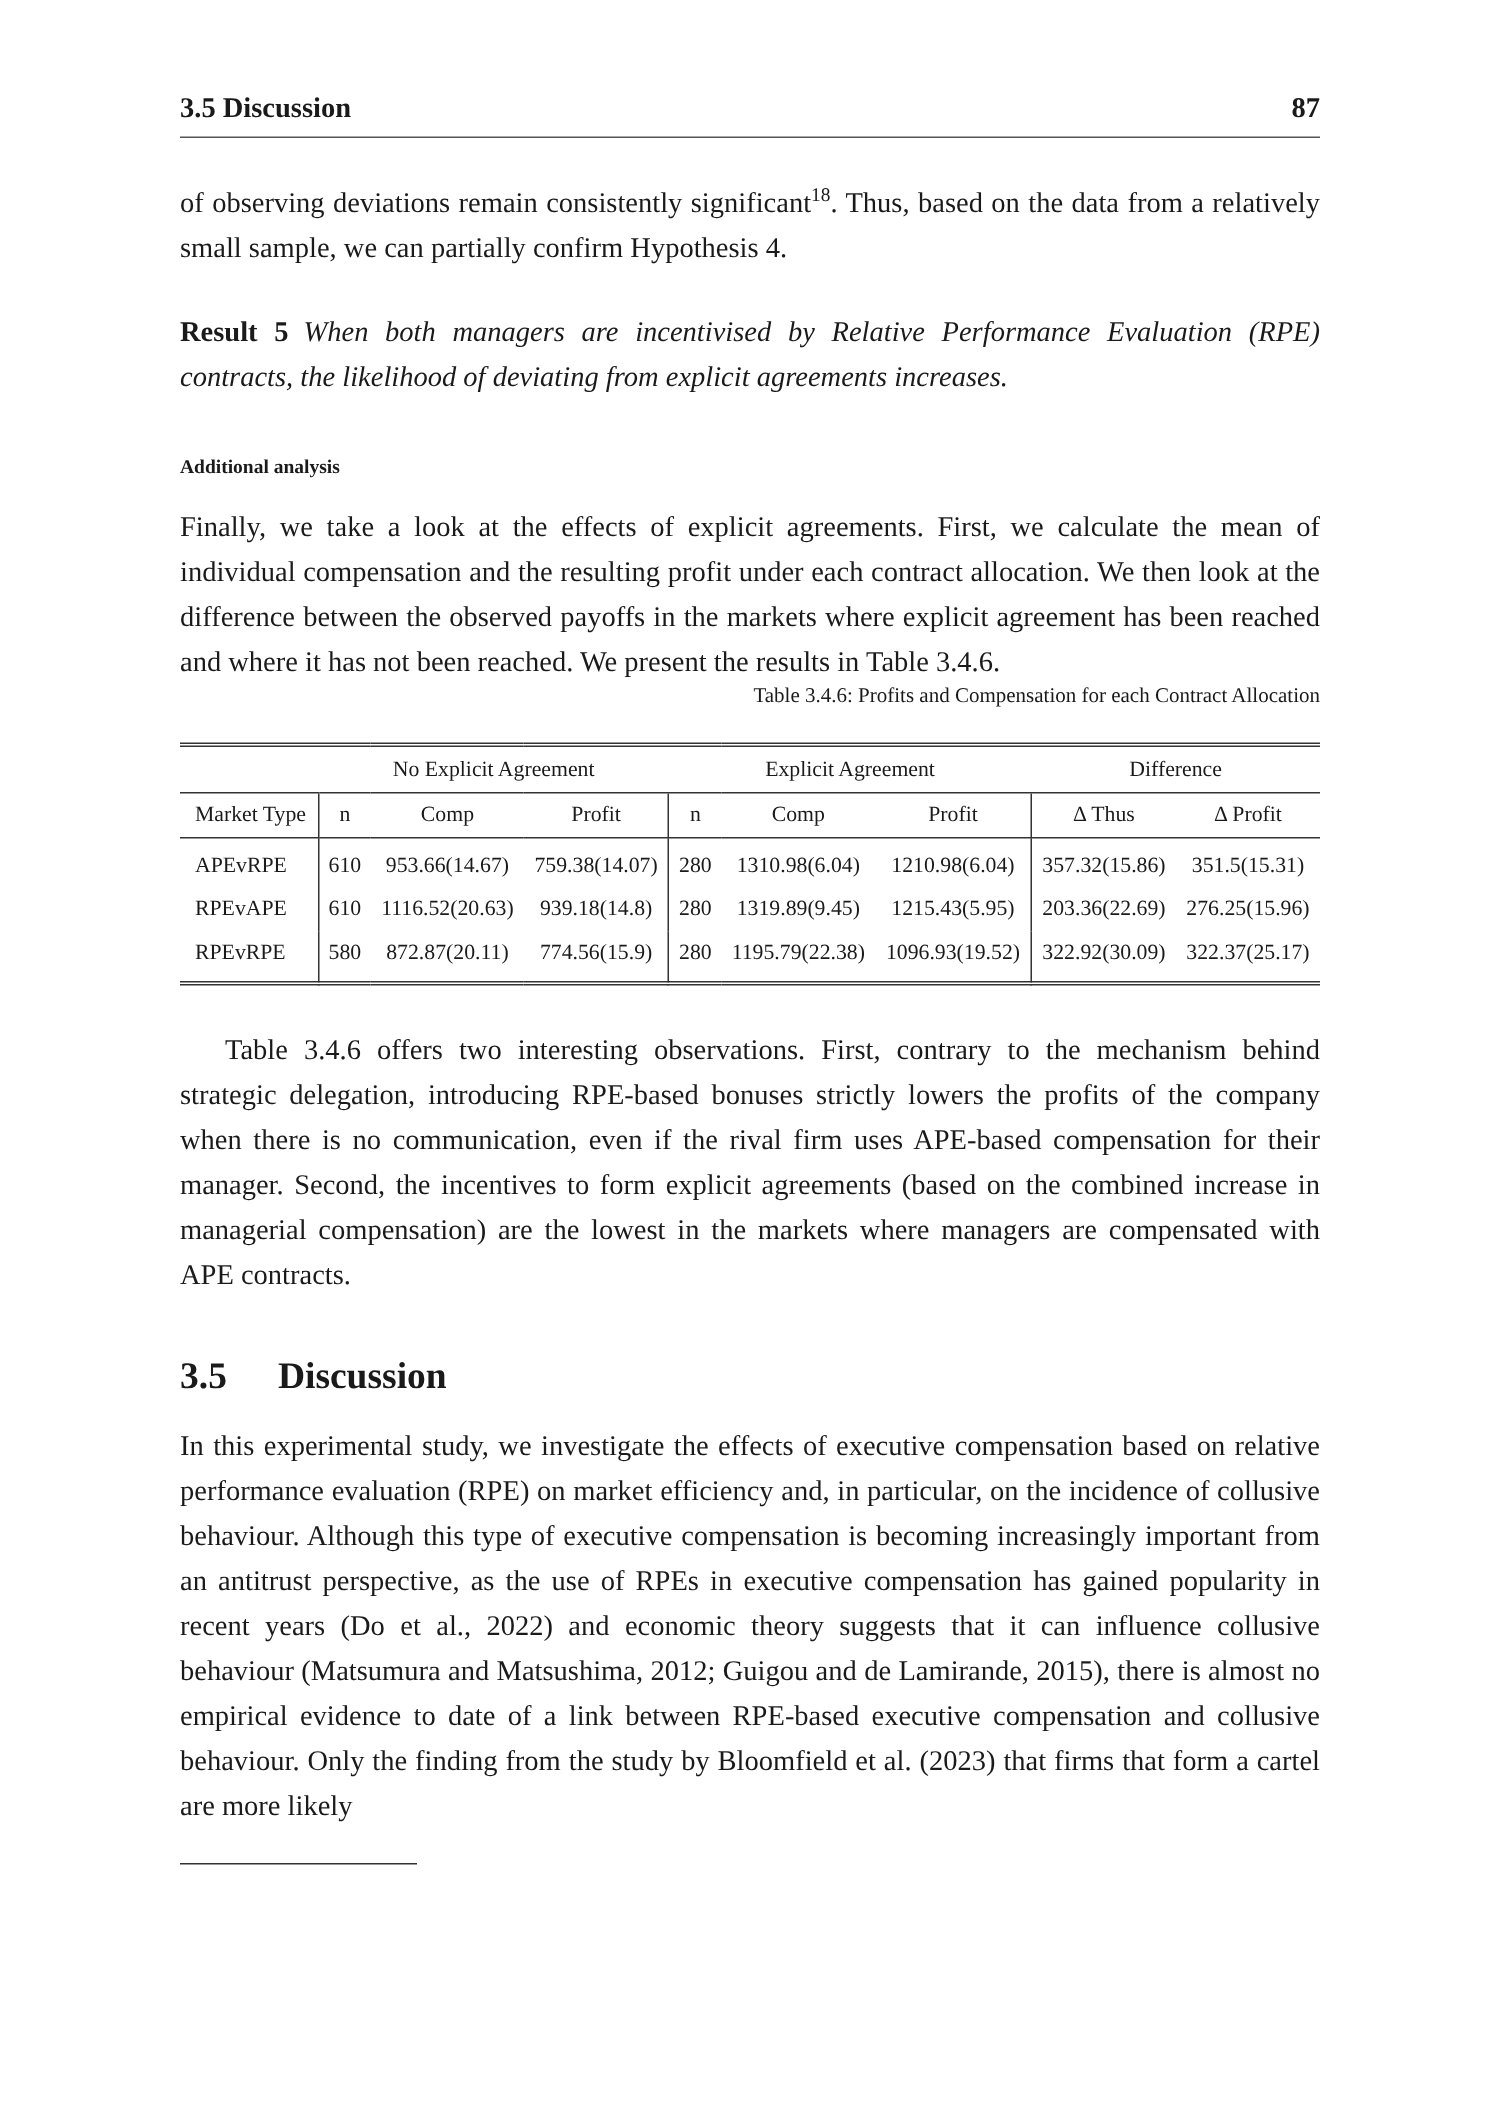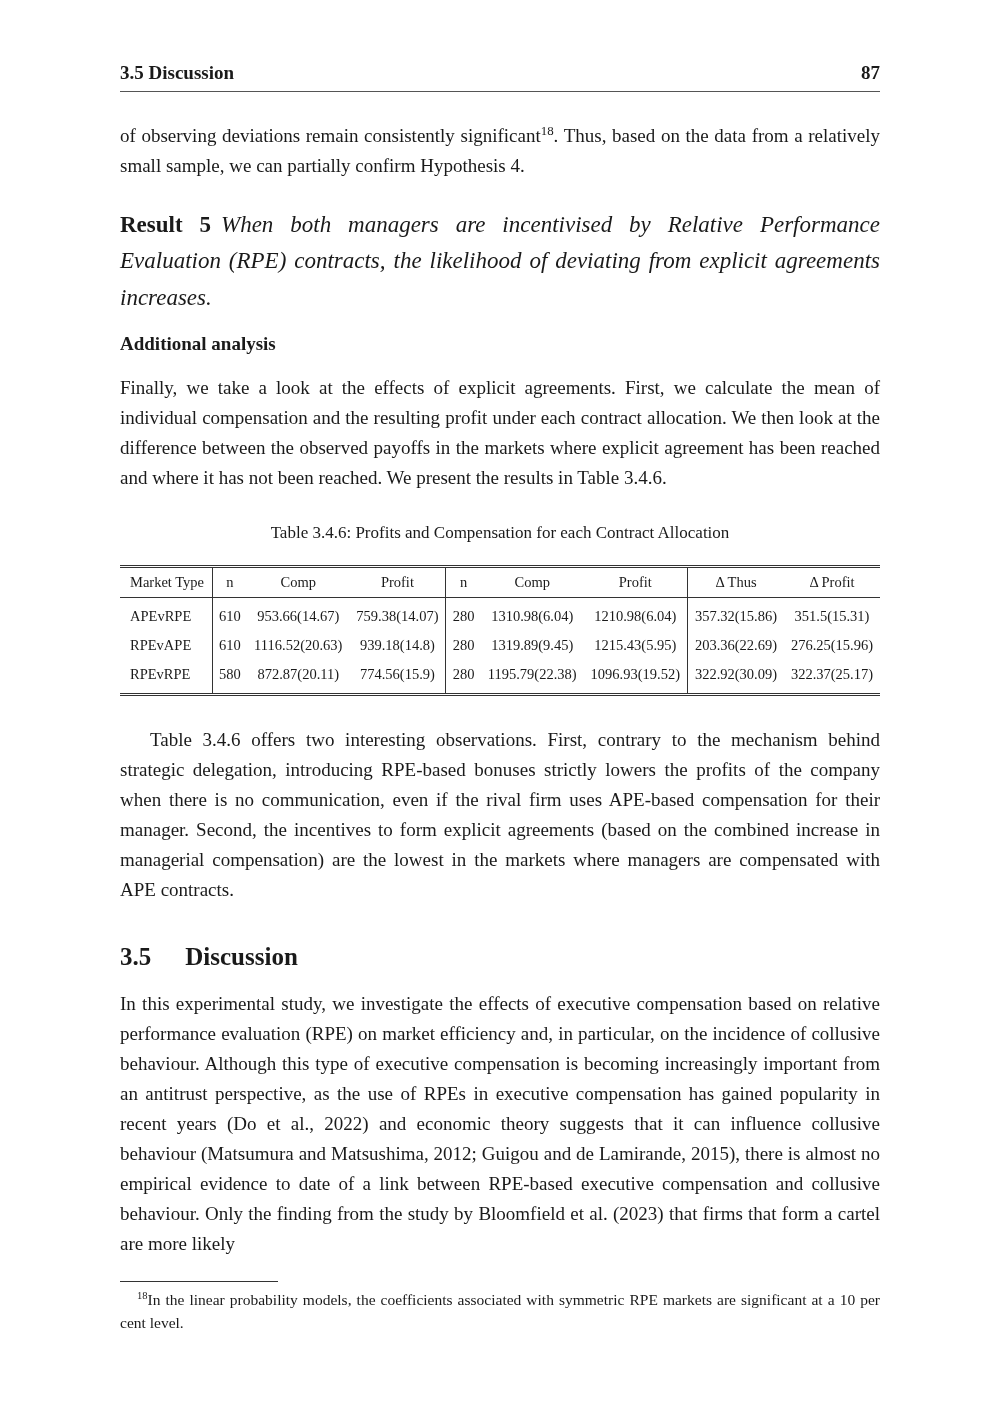--- a/index.html
+++ b/index.html
@@ -36,38 +36,37 @@
   .mt-para { margin-top: 29px; }
   .indent-first { text-indent: 30px; }
   sup {
     font-size: 0.68em;
     vertical-align: super;
     line-height: 0;
   }
   
   .result-para {
     margin-top: 26px;
-    font-size: 23px;
+    font-size: 19px;
     line-height: 1.58;
     text-align: justify;
   }
   .result-label { font-weight: bold; margin-right: 10px; }
   .result-text { font-style: italic; }
   
   .sub-heading {
-    margin-top: 17px;
-    font-size: 19px;
+    margin-top: 36px;
+    font-size: 13px;
     font-weight: bold;
   }
   .after-sub { margin-top: 18px; }
   
   .table-caption {
-    margin-top: 30px;
-    text-align: center;
-    font-size: 17px;
+    text-align: right;
+    font-size: 14px;
   }
   table.results {
     margin-top: 22px;
     width: 100%;
     border-collapse: collapse;
     font-size: 14.5px;
     border-top: 3px double #333;
     border-bottom: 3px double #333;
   }
   table.results th, table.results td {
@@ -136,20 +135,26 @@
   <p class="result-para"><span class="result-label">Result 5</span><span class="result-text">When both managers are incentivised by Relative Performance Evaluation (RPE) contracts, the likelihood of deviating from explicit agreements increases.</span></p>
 
   <h3 class="sub-heading">Additional analysis</h3>
 
   <p class="body-text after-sub">Finally, we take a look at the effects of explicit agreements. First, we calculate the mean of individual compensation and the resulting profit under each contract allocation. We then look at the difference between the observed payoffs in the markets where explicit agreement has been reached and where it has not been reached. We present the results in Table 3.4.6.</p>
 
   <div class="table-caption">Table 3.4.6: Profits and Compensation for each Contract Allocation</div>
 
   <table class="results">
     <thead>
+      <tr class="group-row">
+        <th></th>
+        <th colspan="3">No Explicit Agreement</th>
+        <th colspan="3">Explicit Agreement</th>
+        <th colspan="2">Difference</th>
+      </tr>
       <tr class="col-row">
         <th>Market Type</th>
         <th>n</th>
         <th>Comp</th>
         <th>Profit</th>
         <th>n</th>
         <th>Comp</th>
         <th>Profit</th>
         <th>Δ Thus</th>
         <th>Δ Profit</th>
@@ -193,16 +198,15 @@
   </table>
 
   <p class="body-text mt-para indent-first">Table 3.4.6 offers two interesting observations. First, contrary to the mechanism behind strategic delegation, introducing RPE-based bonuses strictly lowers the profits of the company when there is no communication, even if the rival firm uses APE-based compensation for their manager. Second, the incentives to form explicit agreements (based on the combined increase in managerial compensation) are the lowest in the markets where managers are compensated with APE contracts.</p>
 
   <h2 class="section-heading"><span class="sec-num">3.5</span><span>Discussion</span></h2>
 
   <p class="body-text after-sub">In this experimental study, we investigate the effects of executive compensation based on relative performance evaluation (RPE) on market efficiency and, in particular, on the incidence of collusive behaviour. Although this type of executive compensation is becoming increasingly important from an antitrust perspective, as the use of RPEs in executive compensation has gained popularity in recent years (Do et al., 2022) and economic theory suggests that it can influence collusive behaviour (Matsumura and Matsushima, 2012; Guigou and de Lamirande, 2015), there is almost no empirical evidence to date of a link between RPE-based executive compensation and collusive behaviour. Only the finding from the study by Bloomfield et al. (2023) that firms that form a cartel are more likely</p>
 
   <div class="footnote">
     <hr class="footnote-rule">
-    <div class="footnote-text-block"><sup>18</sup><span>In the linear probability models, the coefficients associated with symmetric RPE markets are significant at a 10 per cent level.</span></div>
   </div>
 
 </div>
 
 </body></html>

